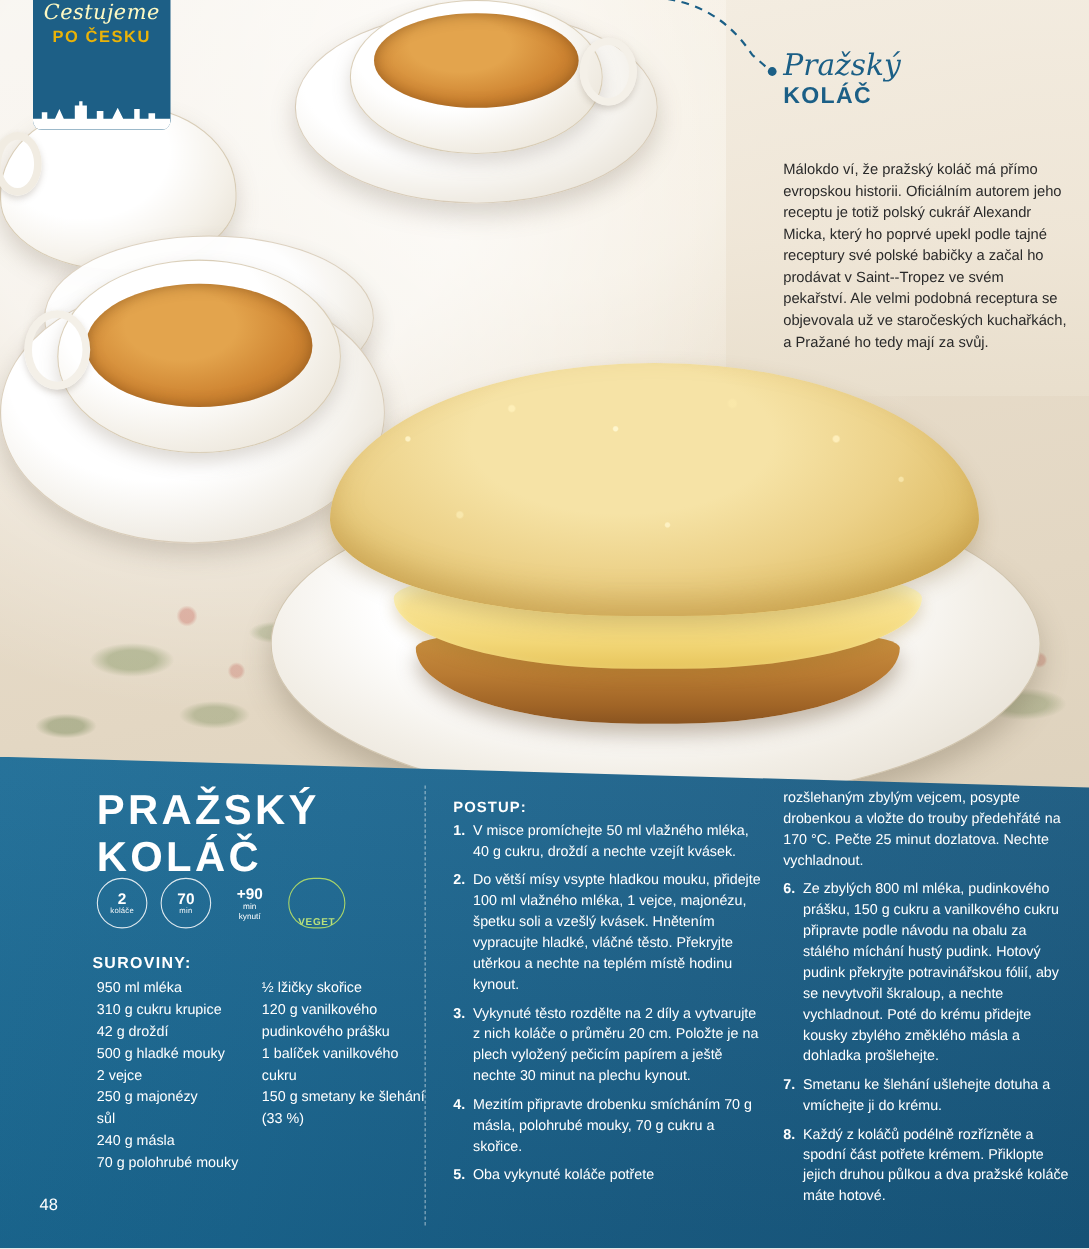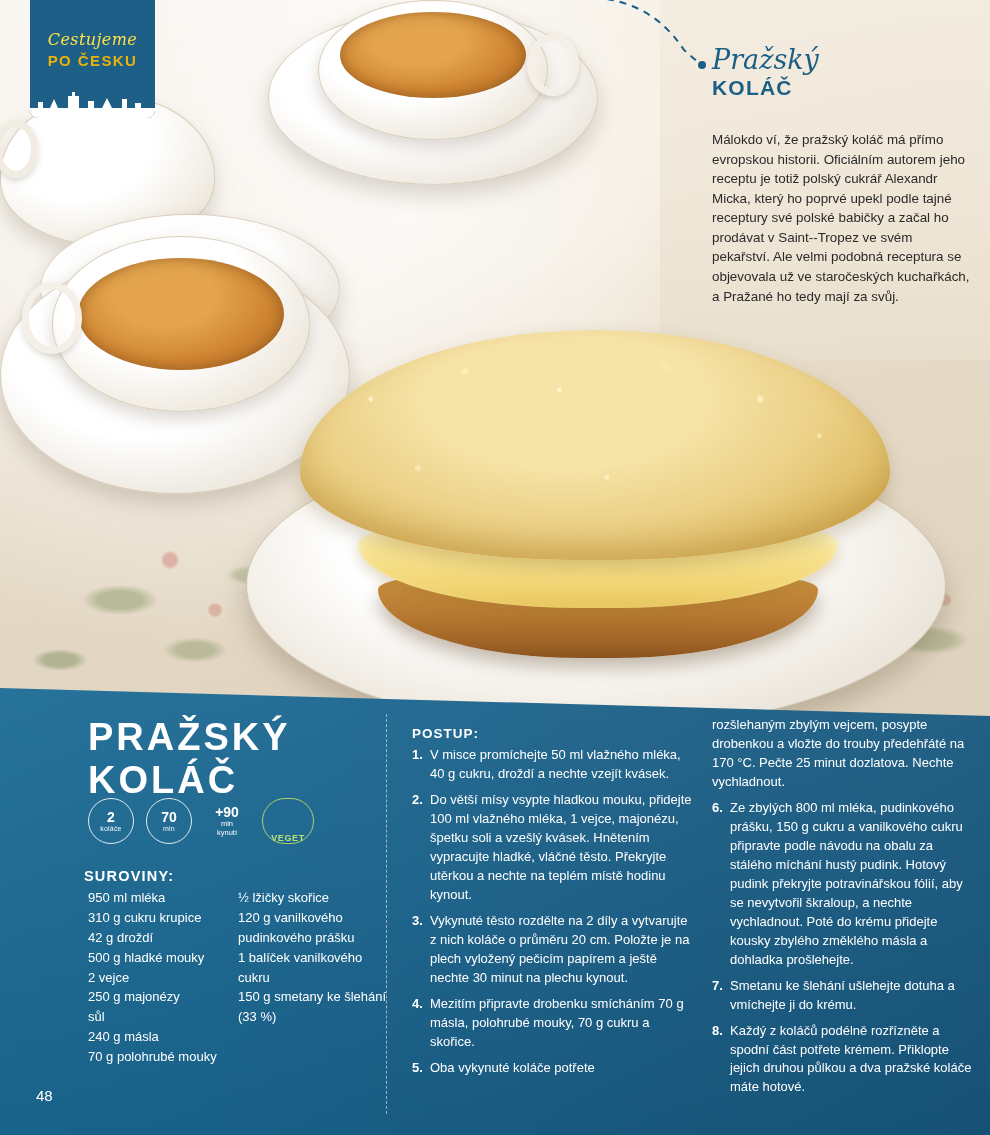--- a/index.html
+++ b/index.html
@@ -129,26 +129,25 @@
   
   .badge {
     position: absolute; left: 30px; top: 0; width: 125px; height: 118px;
     background: #1d5f86;
     border-bottom-left-radius: 8px; border-bottom-right-radius: 8px;
     color: #ffffff;
     text-align: center;
     overflow: hidden;
   }
   .badge-l1 {
-    margin-top: 30px;
     font-family: "DejaVu Serif", serif;
     font-style: italic;
-    font-size: 16px;
+    font-size: 19px;
     letter-spacing: 0.4px;
-    color: #fde047;
+    color: #fef9c3;
   }
   .badge-l2 {
     margin-top: 3px;
     font-size: 15px;
     font-weight: bold;
     letter-spacing: 1.4px;
     color: #eab308;
   }
   .badge-skyline {
     position: absolute; left: 0; bottom: 0; width: 125px; height: 36px;
@@ -171,21 +170,21 @@
     line-height: 1.05;
   }
   .tr-title-2 {
     font-size: 21px;
     font-weight: bold;
     letter-spacing: 1.2px;
     color: #1b5f86;
     margin-top: 2px;
   }
   .tr-body {
-    position: absolute; left: 712px; top: 130px; width: 258px;
+    position: absolute; left: 712px; top: 144px; width: 258px;
     font-size: 13.4px;
     line-height: 1.46;
     color: #2a2a2a;
     text-align: left;
   }
 
   
   .panel {
     position: absolute; left: 0; top: 688px; width: 990px; height: 447px;
     background:

